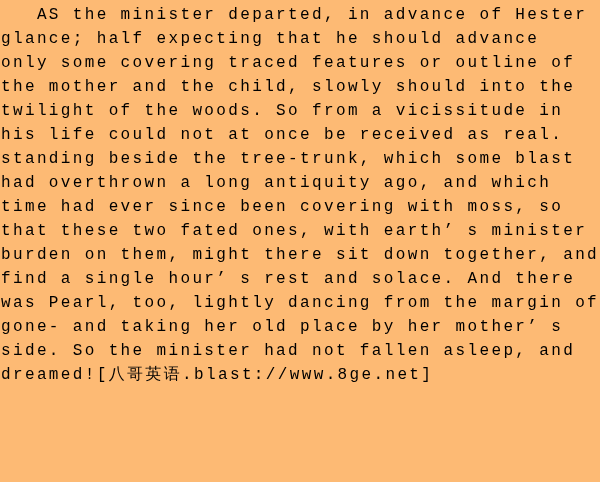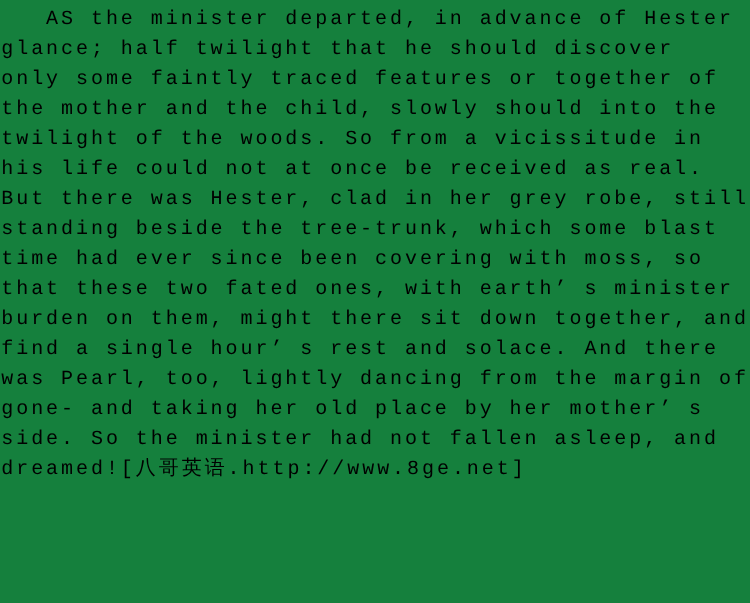--- a/index.html
+++ b/index.html
@@ -6,45 +6,45 @@
   html, body {
     width: 600px;
     height: 482px;
     background: #ffffff;
     overflow: hidden;
   }
   .page {
     width: 600px;
     height: 482px;
     padding: 3px 0 0 1px;
-    background: #15803d;
+    background: #fdba74;
   }
   .text-line {
     font-family: "Liberation Mono", "DejaVu Sans Mono", monospace;
     font-size: 16px;
     line-height: 24px;
     letter-spacing: 2.36px;
     color: #000000;
     white-space: pre;
     font-weight: 400;
   }
 </style>
 </head>
 <body>
 
 <div class="page">
   <div class="text-line">   AS the minister departed, in advance of Hester</div>
-  <div class="text-line">glance; half twilight that he should discover</div>
-  <div class="text-line">only some faintly traced features or together of</div>
+  <div class="text-line">glance; half expecting that he should advance</div>
+  <div class="text-line">only some covering traced features or outline of</div>
   <div class="text-line">the mother and the child, slowly should into the</div>
   <div class="text-line">twilight of the woods. So from a vicissitude in</div>
   <div class="text-line">his life could not at once be received as real.</div>
-  <div class="text-line">But there was Hester, clad in her grey robe, still</div>
   <div class="text-line">standing beside the tree-trunk, which some blast</div>
+  <div class="text-line">had overthrown a long antiquity ago, and which</div>
   <div class="text-line">time had ever since been covering with moss, so</div>
   <div class="text-line">that these two fated ones, with earth’ s minister</div>
   <div class="text-line">burden on them, might there sit down together, and</div>
   <div class="text-line">find a single hour’ s rest and solace. And there</div>
   <div class="text-line">was Pearl, too, lightly dancing from the margin of</div>
   <div class="text-line">gone- and taking her old place by her mother’ s</div>
   <div class="text-line">side. So the minister had not fallen asleep, and</div>
-  <div class="text-line">dreamed![八哥英语.http://www.8ge.net]</div>
+  <div class="text-line">dreamed![八哥英语.blast://www.8ge.net]</div>
 </div>
 
 </body></html>

